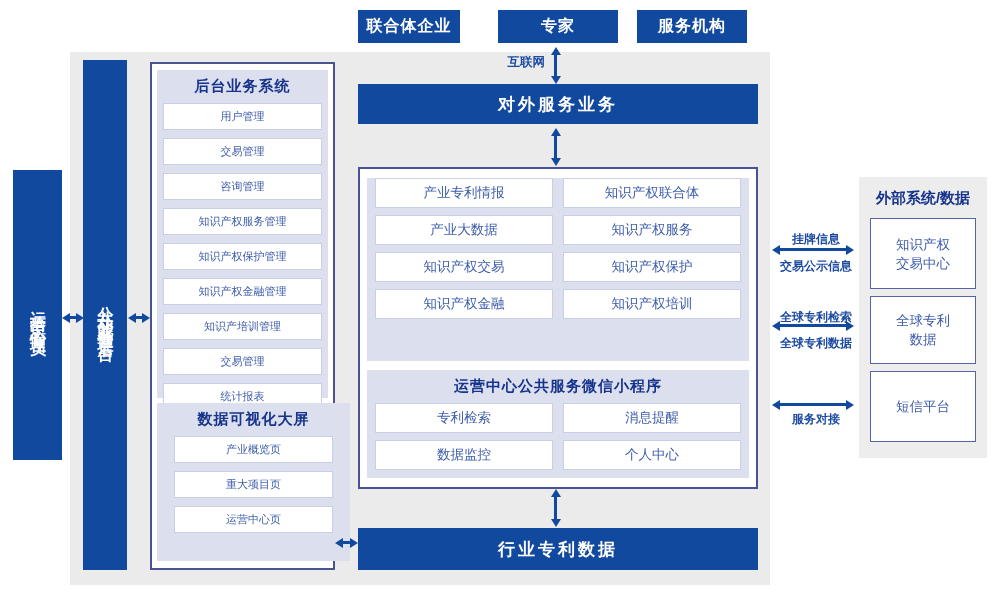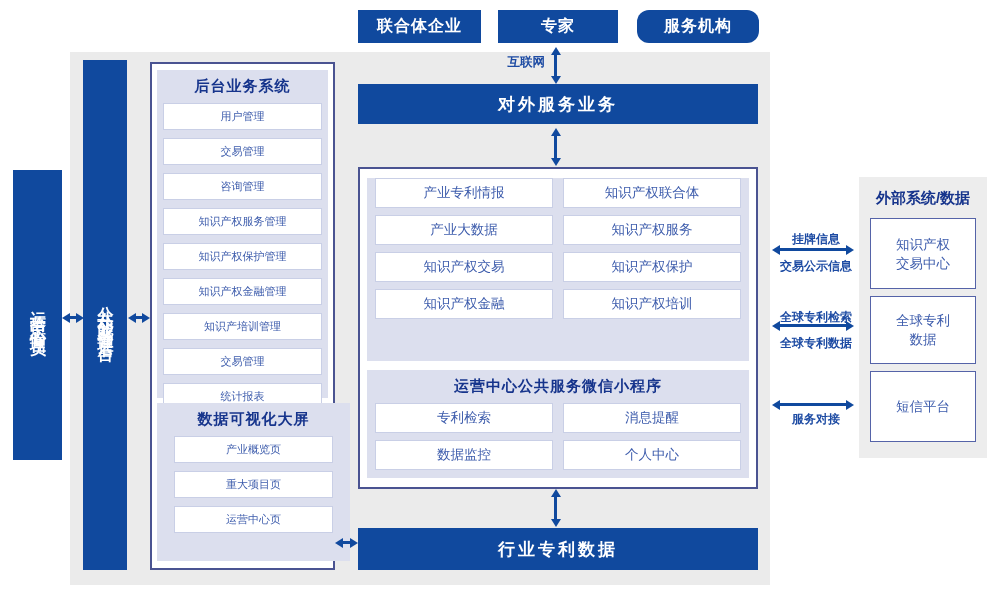--- a/index.html
+++ b/index.html
@@ -90,23 +90,23 @@
     color:var(--item-text);font-size:13.5px;line-height:19px;
   }
 </style>
 </head>
 <body>
 
 <div class="canvas">
 
   <div class="abs bg-main"></div>
 
-  <div class="abs box-dark" style="left:358px;top:10px;width:123px;height:33px;">联合体企业</div>
+  <div class="abs box-dark" style="left:358px;top:10px;width:102px;height:33px;">联合体企业</div>
   <div class="abs box-dark" style="left:498px;top:10px;width:120px;height:33px;">专家</div>
-  <div class="abs box-dark" style="left:637px;top:10px;width:122px;height:33px;border-radius:12px;">服务机构</div>
+  <div class="abs box-dark" style="left:637px;top:10px;width:110px;height:33px;">服务机构</div>
 
   <div class="abs small-label" style="left:483px;top:56px;width:62px;text-align:right;font-size:12.5px;">互联网</div>
   <div class="v-arrow" style="left:554px;top:55px;height:21px;"></div>
 
   <div class="abs box-dark bar-big" style="left:358px;top:84px;width:400px;height:40px;">对外服务业务</div>
 
   <div class="v-arrow" style="left:554px;top:136px;height:22px;"></div>
 
   <div class="abs vbar" style="left:13px;top:170px;width:49px;height:290px;">
     <span>运营中心管理员</span>

